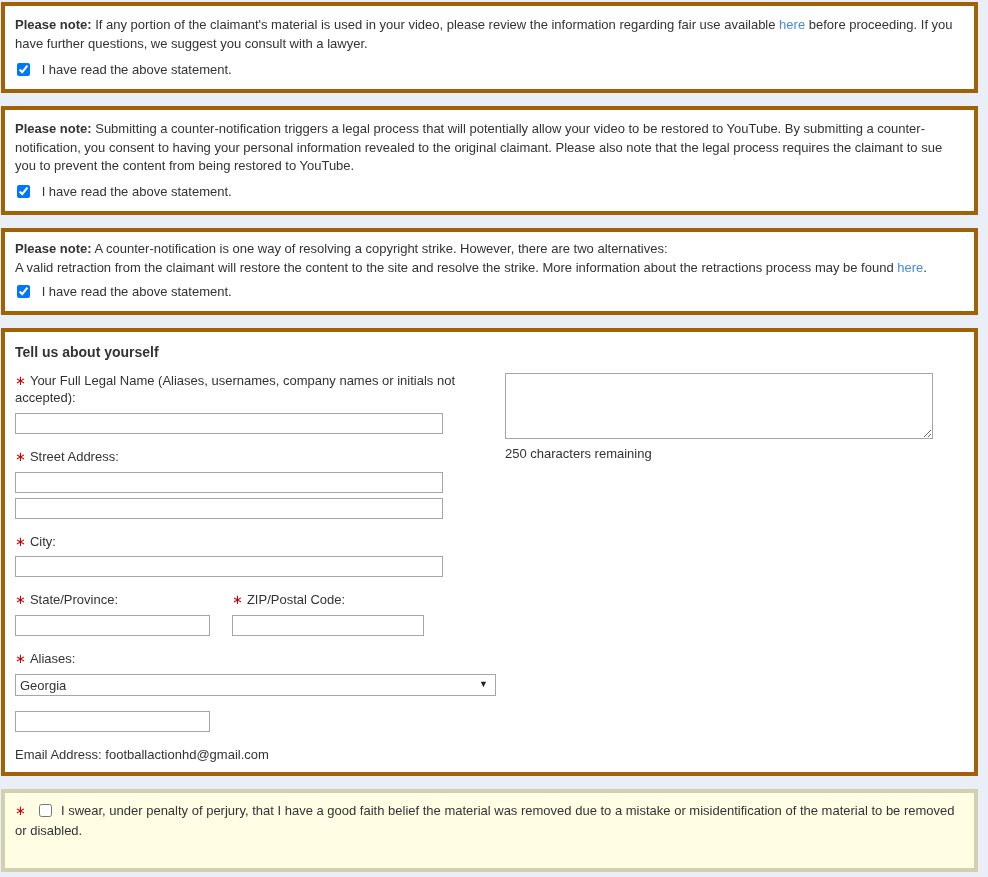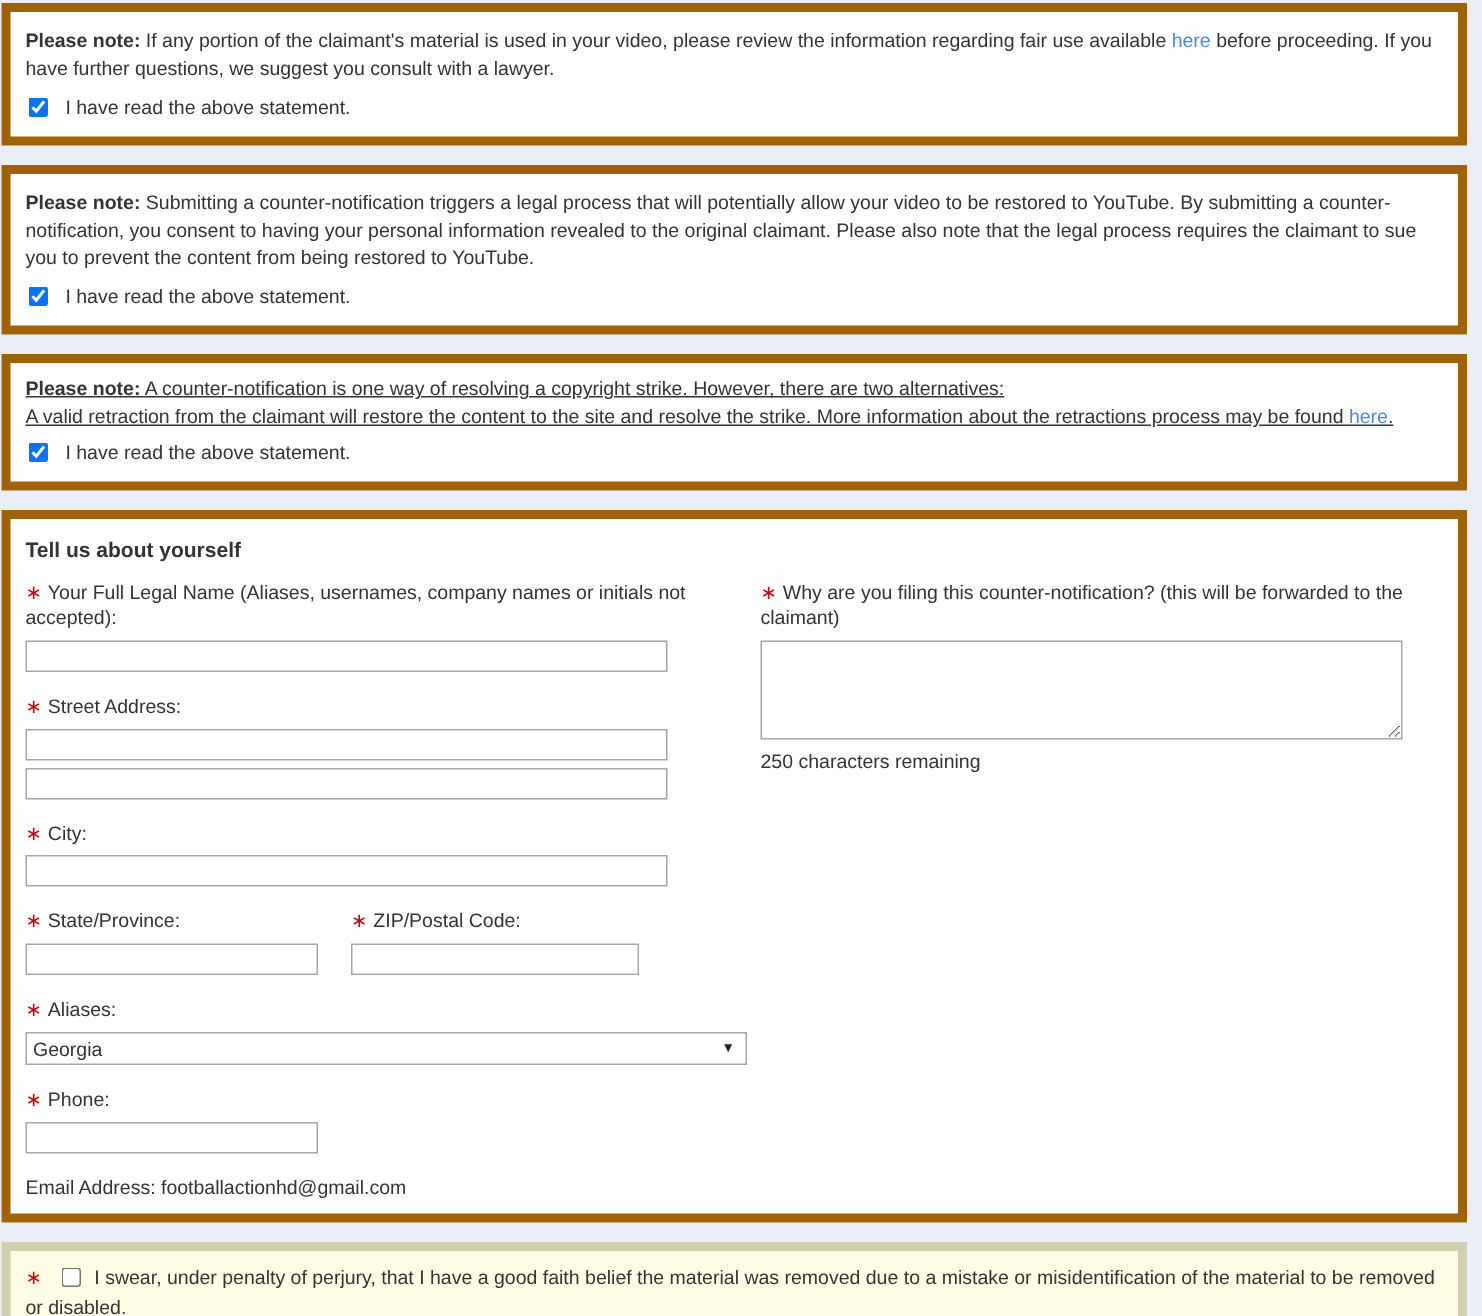--- a/index.html
+++ b/index.html
@@ -7,26 +7,26 @@
   body {
     width: 988px;
     background: #e9eef7;
     font-family: "Liberation Sans", sans-serif;
     font-size: 13px;
     color: #333;
     padding-top: 2px;
   }
   .box {
     background: #fff;
-    border: 6px solid #a16207;
+    border: 4px solid #a16207;
     margin: 0 10px 13px 1px;
     padding: 8px 10px 10px;
   }
   .notice-text { margin: 2px 0 8px; line-height: 1.45; }
-  .notice-line { line-height: 1.45; text-decoration: underline; }
+  .notice-line { line-height: 1.45; }
   .bold { font-weight: 700; }
   a.link { color: #4a86e8; text-decoration: none; cursor: pointer; }
   .cb-row { margin: 6px 0 2px; }
   .cb-row input { vertical-align: -2px; margin: 0 8px 0 2px; }
 
   
   .form-title { font-weight: 700; font-size: 14px; margin: 4px 0 13px; }
   .cols { display: flex; }
   .col-left { width: 462px; margin-right: 28px; }
   .col-right { width: 430px; }
@@ -144,30 +144,28 @@
         <label class="flabel"><span class="req">∗</span><span>Aliases:</span></label>
         <div class="sel-wrap">
           <select class="country">
             <option>Georgia</option>
           </select>
           <span class="sel-arrow">▼</span>
         </div>
       </div>
 
       <div class="fgroup phone">
-        <label class="flabel"><span class="req">∗</span><span>Phone:</span></label>
         <input class="txt" type="text" style="">
       </div>
 
       <div class="email-line"><span>Email Address: </span><span class="email-val">footballactionhd@gmail.com</span></div>
     </div>
 
     <div class="col-right">
       <div class="fgroup">
-        <label class="flabel"><span class="req">∗</span><span>Why are you filing this counter-notification? (this will be forwarded to the claimant)</span></label>
         <textarea class="txt" style=""></textarea>
         <div class="chars">250 characters remaining</div>
       </div>
     </div>
 
   </div>
 </div>
 
 <div class="box agree">
 

